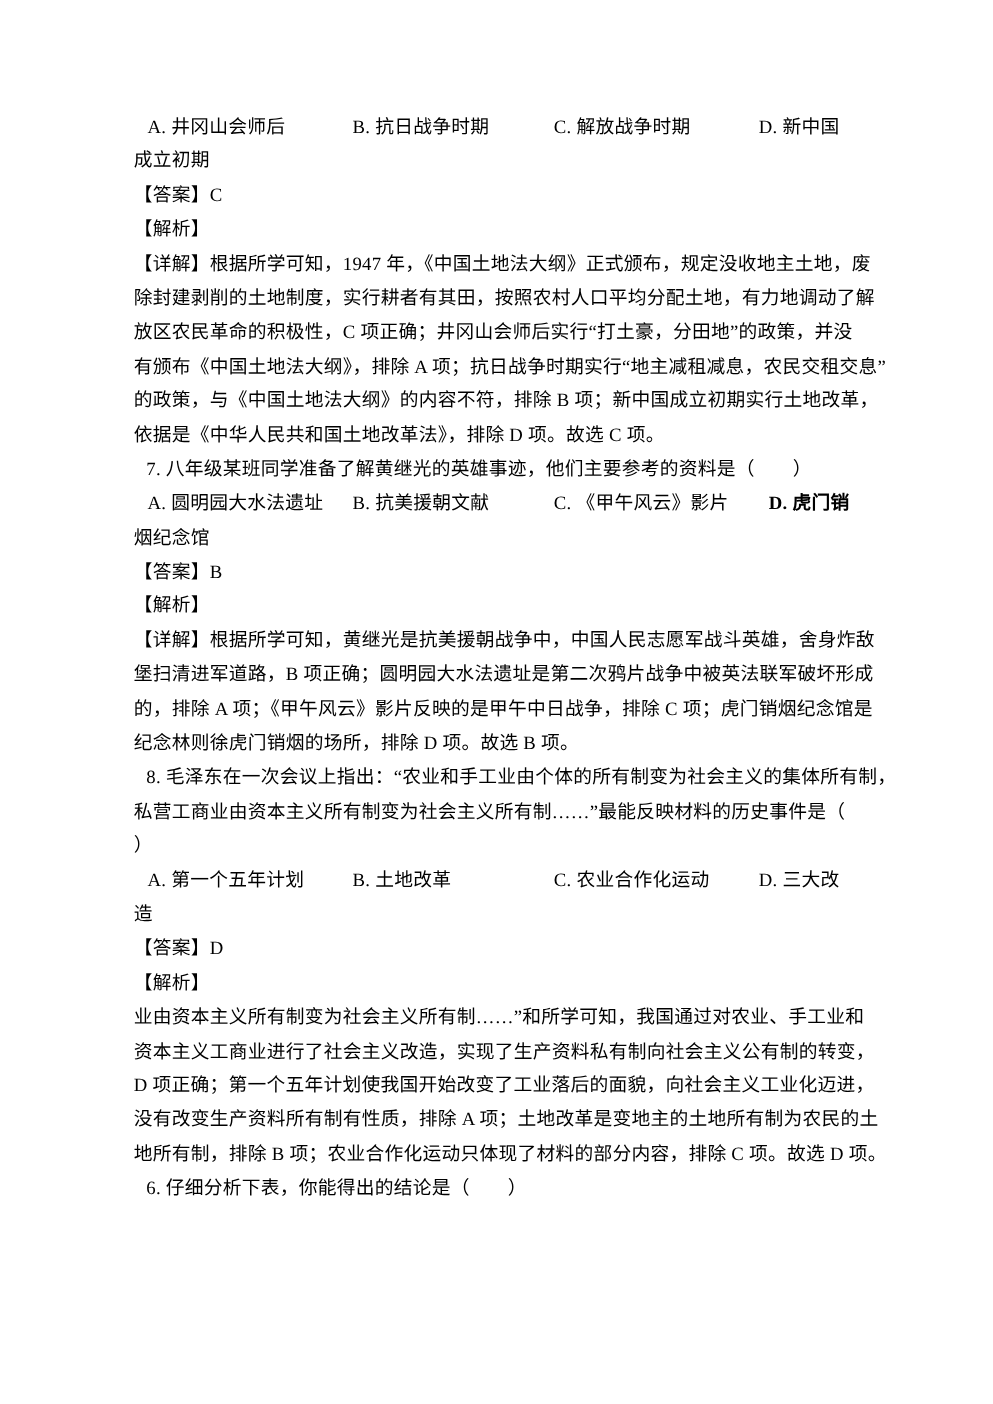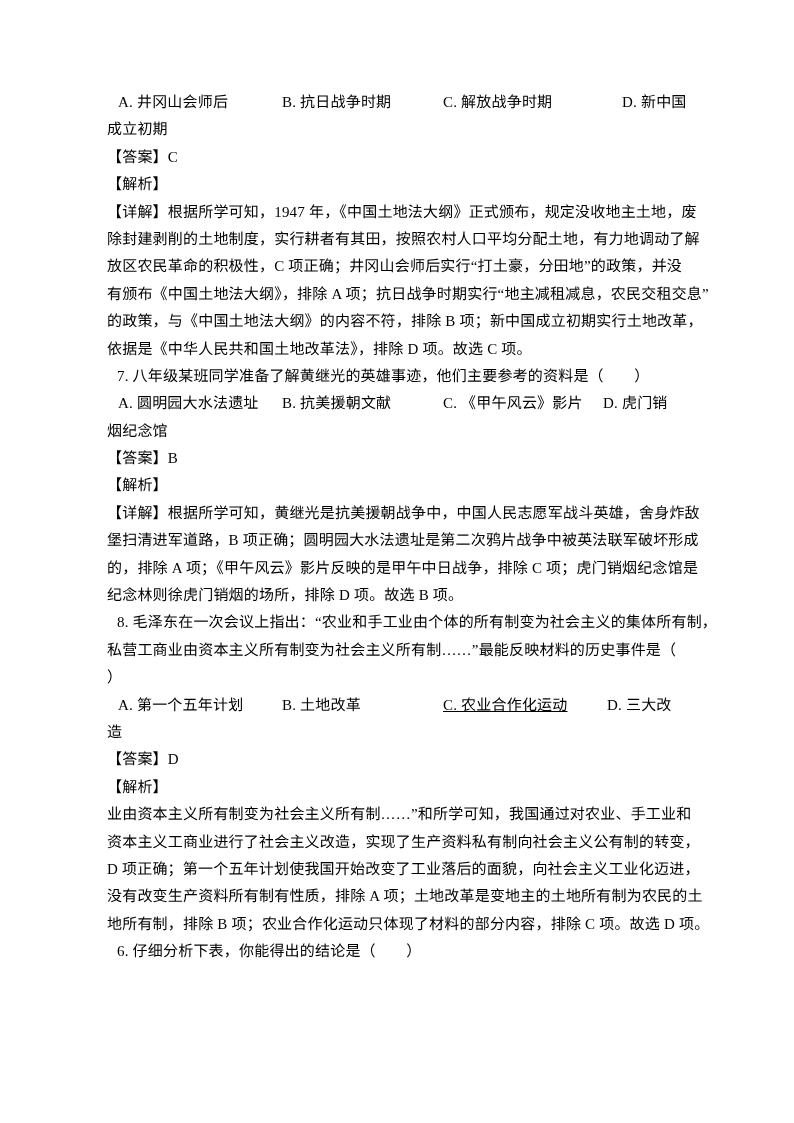--- a/index.html
+++ b/index.html
@@ -40,43 +40,43 @@
     position: absolute;
     top: 0;
     white-space: pre;
   }
 </style>
 </head>
 <body style="background: rgb(255, 255, 255); color: rgb(0, 0, 0);">
 
 <div class="page">
   <div class="doc-body">
-      <div class="line"><span class="opt" style="left: 11px;">A. 井冈山会师后</span><span class="opt" style="left: 175px;">B. 抗日战争时期</span><span class="opt" style="left: 336px;">C. 解放战争时期</span><span class="opt" style="left: 500px; margin-left: 15px;">D. 新中国</span></div>
+      <div class="line"><span class="opt" style="left: 11px;">A. 井冈山会师后</span><span class="opt" style="left: 175px;">B. 抗日战争时期</span><span class="opt" style="left: 336px;">C. 解放战争时期</span><span class="opt" style="left: 500px;">D. 新中国</span></div>
       <div class="line">成立初期</div>
       <div class="line">【答案】C</div>
       <div class="line">【解析】</div>
       <div class="line">【详解】根据所学可知，1947 年，《中国土地法大纲》正式颁布，规定没收地主土地，废</div>
       <div class="line">除封建剥削的土地制度，实行耕者有其田，按照农村人口平均分配土地，有力地调动了解</div>
       <div class="line">放区农民革命的积极性，C 项正确；井冈山会师后实行“打土豪，分田地”的政策，并没</div>
       <div class="line">有颁布《中国土地法大纲》，排除 A 项；抗日战争时期实行“地主减租减息，农民交租交息”</div>
       <div class="line">的政策，与《中国土地法大纲》的内容不符，排除 B 项；新中国成立初期实行土地改革，</div>
       <div class="line">依据是《中华人民共和国土地改革法》，排除 D 项。故选 C 项。</div>
       <div class="line indent">7. 八年级某班同学准备了解黄继光的英雄事迹，他们主要参考的资料是（　　）</div>
-      <div class="line"><span class="opt" style="left: 11px; text-align: right;">A. 圆明园大水法遗址</span><span class="opt" style="left: 175px;">B. 抗美援朝文献</span><span class="opt" style="left: 336px;">C. 《甲午风云》影片</span><span class="opt" style="left: 496px;">D. 虎门销</span></div>
+      <div class="line"><span class="opt" style="left: 11px; text-align: right;">A. 圆明园大水法遗址</span><span class="opt" style="left: 175px;">B. 抗美援朝文献</span><span class="opt" style="left: 336px;">C. 《甲午风云》影片</span><span class="opt" style="left: 508px; font-weight: bold;">D. 虎门销</span></div>
       <div class="line">烟纪念馆</div>
       <div class="line">【答案】B</div>
       <div class="line">【解析】</div>
       <div class="line">【详解】根据所学可知，黄继光是抗美援朝战争中，中国人民志愿军战斗英雄，舍身炸敌</div>
       <div class="line">堡扫清进军道路，B 项正确；圆明园大水法遗址是第二次鸦片战争中被英法联军破坏形成</div>
       <div class="line">的，排除 A 项；《甲午风云》影片反映的是甲午中日战争，排除 C 项；虎门销烟纪念馆是</div>
       <div class="line">纪念林则徐虎门销烟的场所，排除 D 项。故选 B 项。</div>
       <div class="line indent">8. 毛泽东在一次会议上指出：“农业和手工业由个体的所有制变为社会主义的集体所有制，</div>
       <div class="line">私营工商业由资本主义所有制变为社会主义所有制……”最能反映材料的历史事件是（</div>
       <div class="line">）</div>
-      <div class="line"><span class="opt" style="left: 11px;">A. 第一个五年计划</span><span class="opt" style="left: 175px;">B. 土地改革</span><span class="opt" style="left: 336px; text-decoration: underline;">C. 农业合作化运动</span><span class="opt" style="left: 500px;">D. 三大改</span></div>
+      <div class="line"><span class="opt" style="left: 11px;">A. 第一个五年计划</span><span class="opt" style="left: 175px;">B. 土地改革</span><span class="opt" style="left: 336px;">C. 农业合作化运动</span><span class="opt" style="left: 500px;">D. 三大改</span></div>
       <div class="line">造</div>
       <div class="line">【答案】D</div>
       <div class="line">【解析】</div>
       <div class="line">业由资本主义所有制变为社会主义所有制……”和所学可知，我国通过对农业、手工业和</div>
       <div class="line">资本主义工商业进行了社会主义改造，实现了生产资料私有制向社会主义公有制的转变，</div>
       <div class="line">D 项正确；第一个五年计划使我国开始改变了工业落后的面貌，向社会主义工业化迈进，</div>
       <div class="line">没有改变生产资料所有制有性质，排除 A 项；土地改革是变地主的土地所有制为农民的土</div>
       <div class="line">地所有制，排除 B 项；农业合作化运动只体现了材料的部分内容，排除 C 项。故选 D 项。</div>
       <div class="line indent">6. 仔细分析下表，你能得出的结论是（　　）</div>
     </div>

